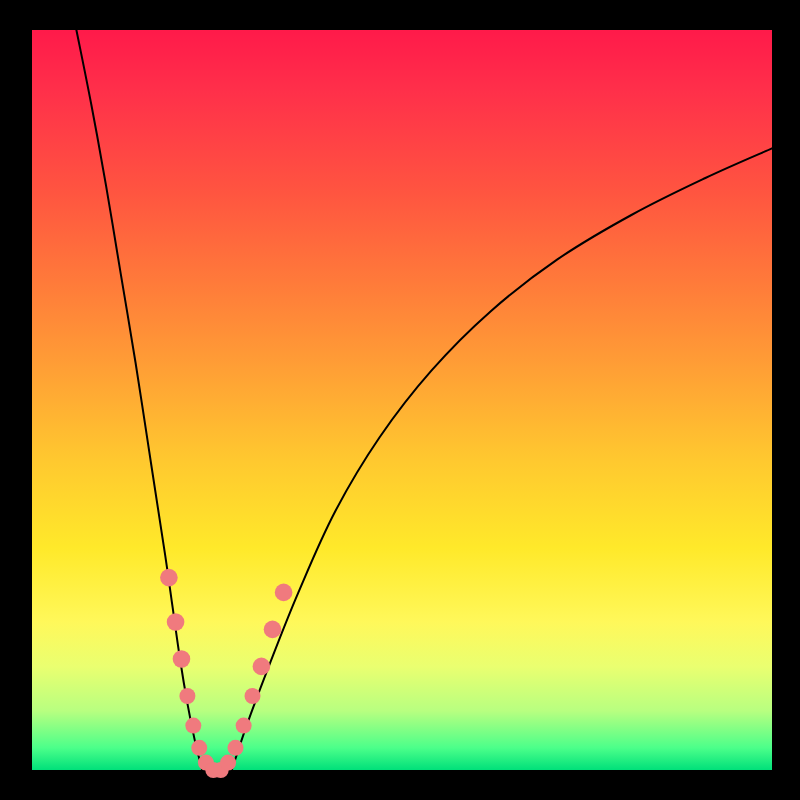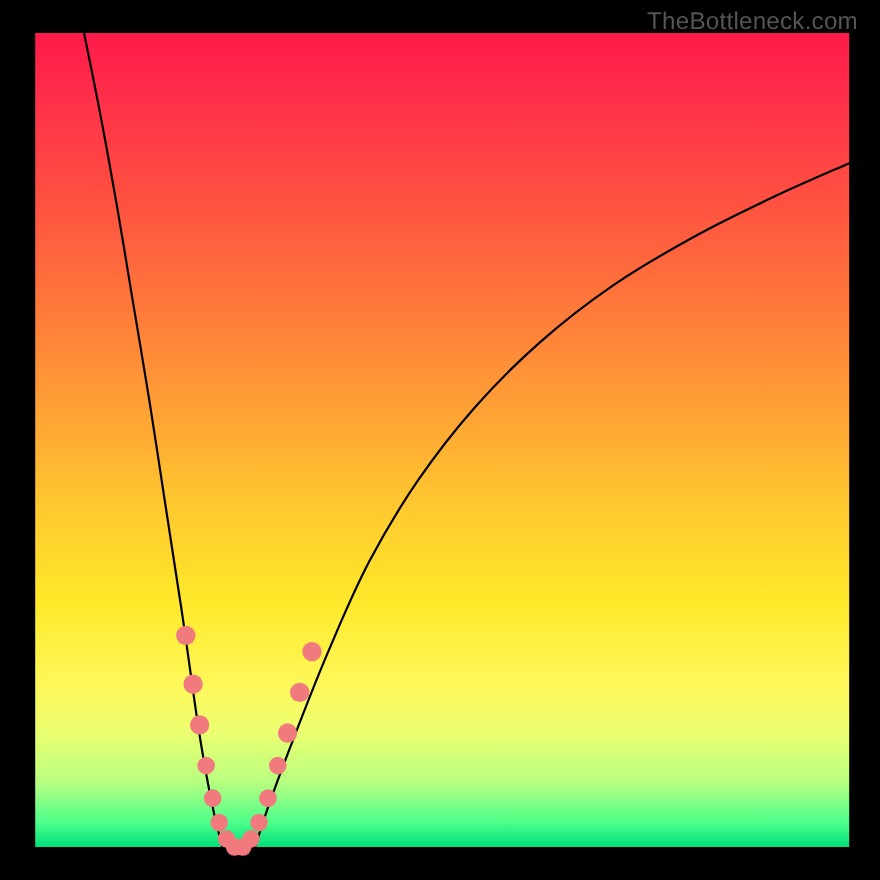--- a/index.html
+++ b/index.html
@@ -55,21 +55,20 @@
     left: 0; top: 0;
     width: 740px;
     height: 740px;
     overflow: visible;
   }
 </style>
 </head>
 <body>
 
 <div class="frame">
-  <div class="watermark">TheBottleneck.com</div>
 
   <div class="plot">
     <svg class="curve" viewBox="0 0 740 740">
       <g id="curve-group">
           <path d="M 44.40 0.00 C 47.06 13.32, 53.87 46.03, 59.20 74.00 C 64.53 101.97, 68.67 124.76, 74.00 155.40 C 79.33 186.04, 83.47 212.23, 88.80 244.20 C 94.13 276.17, 98.27 299.70, 103.60 333.00 C 108.93 366.30, 113.07 394.57, 118.40 429.20 C 123.73 463.83, 129.20 498.76, 133.20 525.40 C 137.20 552.04, 137.94 558.55, 140.60 577.20 C 143.26 595.85, 145.34 611.68, 148.00 629.00 C 150.66 646.32, 152.74 658.75, 155.40 673.40 C 158.06 688.05, 160.14 698.41, 162.80 710.40 C 165.46 722.39, 168.87 734.67, 170.20 740.00 C 171.53 745.33, 168.87 740.00, 170.20 740.00 C 171.53 740.00, 174.94 740.00, 177.60 740.00 C 180.26 740.00, 182.34 740.00, 185.00 740.00 C 187.66 740.00, 189.74 740.00, 192.40 740.00 C 195.06 740.00, 198.47 740.00, 199.80 740.00 C 201.13 740.00, 197.14 747.99, 199.80 740.00 C 202.46 732.01, 207.94 714.25, 214.60 695.60 C 221.26 676.95, 227.48 660.38, 236.80 636.40 C 246.12 612.42, 254.41 590.37, 266.40 562.40 C 278.39 534.43, 288.75 508.97, 303.40 481.00 C 318.05 453.03, 330.48 432.31, 347.80 407.00 C 365.12 381.69, 379.62 363.04, 399.60 340.40 C 419.58 317.76, 436.16 301.18, 458.80 281.20 C 481.44 261.22, 500.09 246.72, 525.40 229.40 C 550.71 212.08, 572.76 199.65, 599.40 185.00 C 626.04 170.35, 648.09 159.99, 673.40 148.00 C 698.71 136.01, 728.01 123.73, 740.00 118.40" fill="none" stroke="#000000" stroke-width="2" stroke-linecap="round"></path>
         </g>
       <g id="marker-group">
           <circle cx="136.90" cy="547.60" r="8.80" fill="#f07a7e"></circle>
           <circle cx="143.56" cy="592.00" r="8.80" fill="#f07a7e"></circle>
           <circle cx="149.48" cy="629.00" r="8.80" fill="#f07a7e"></circle>

